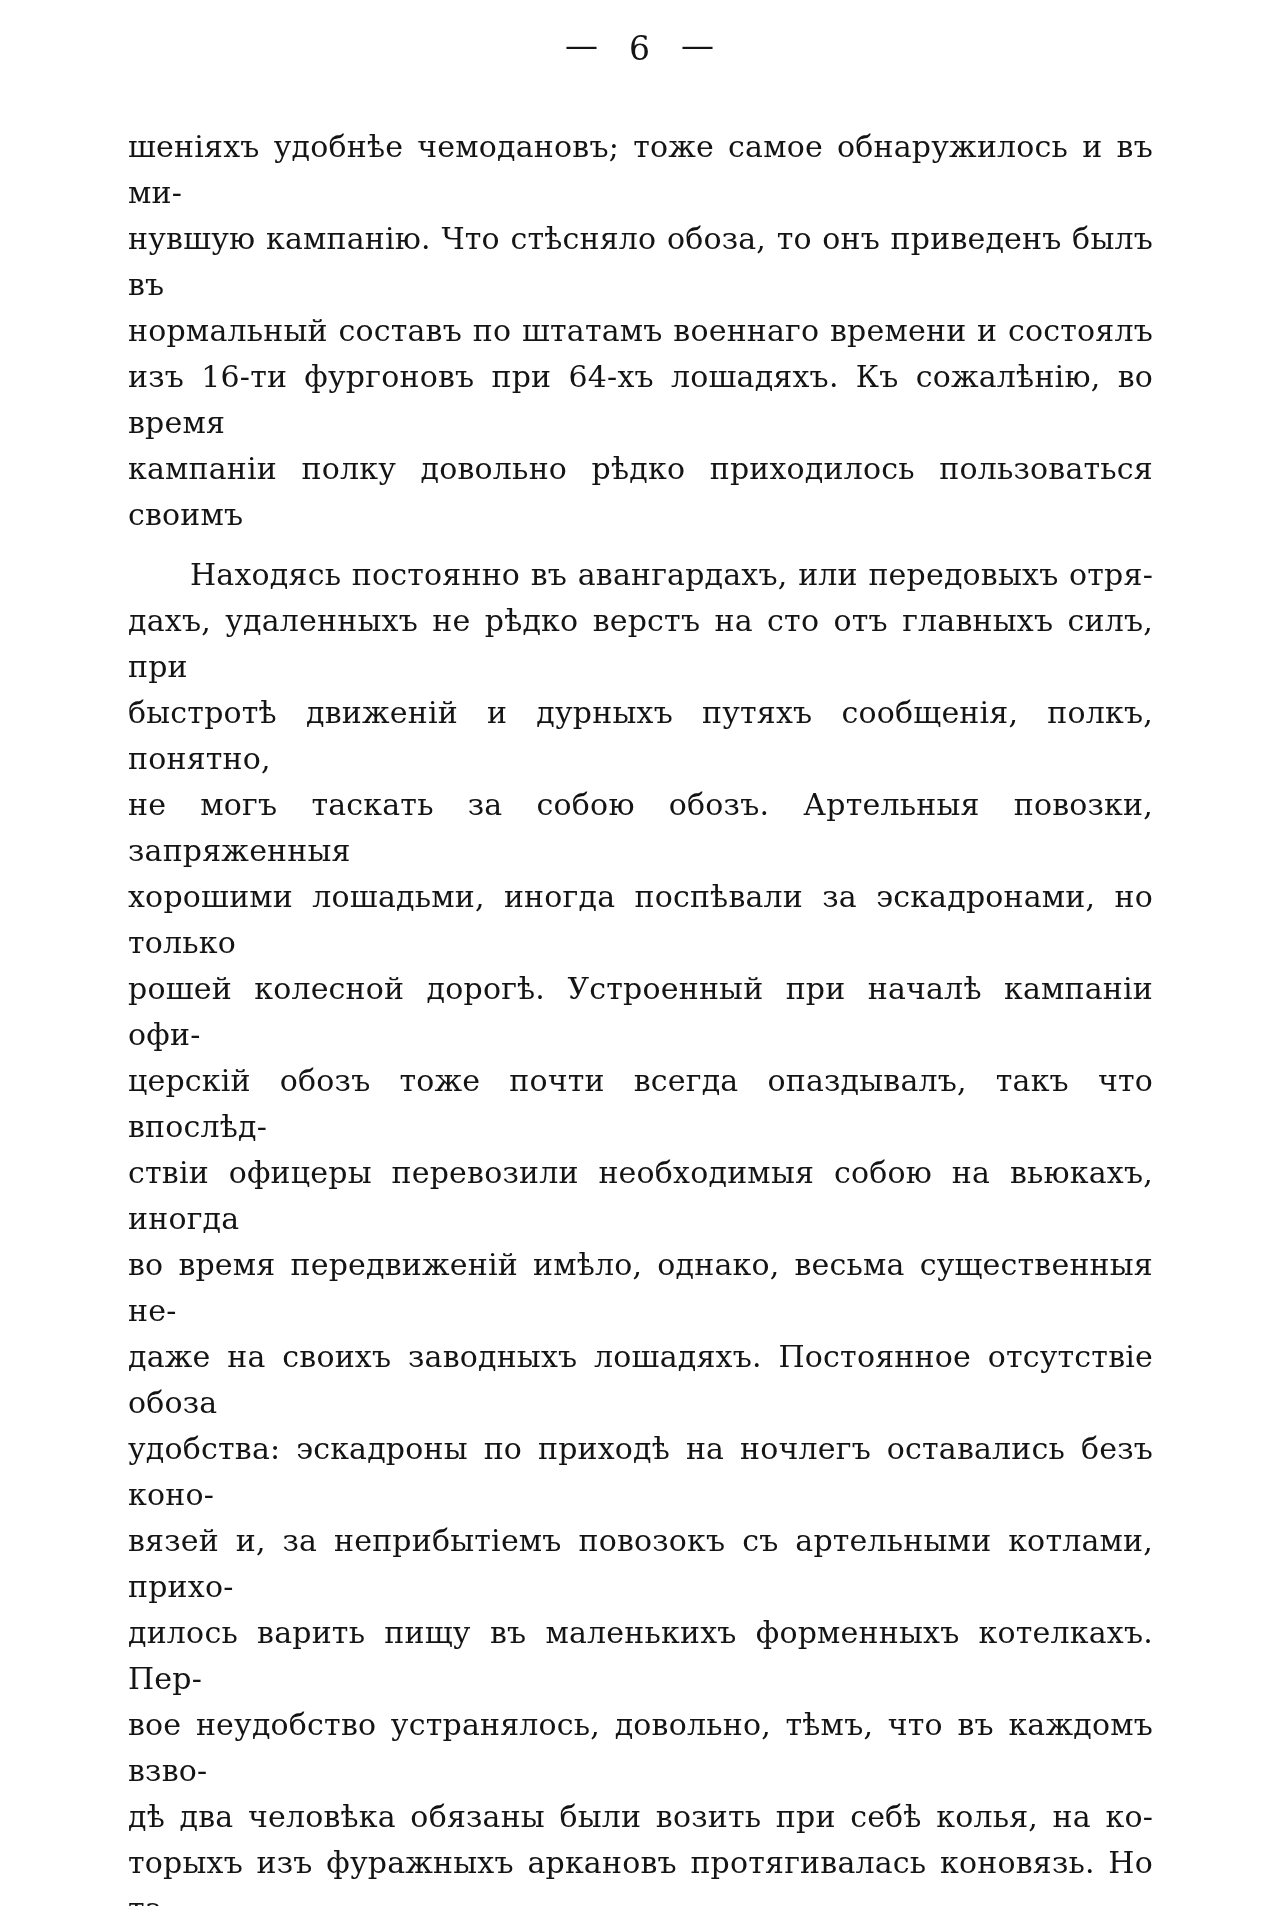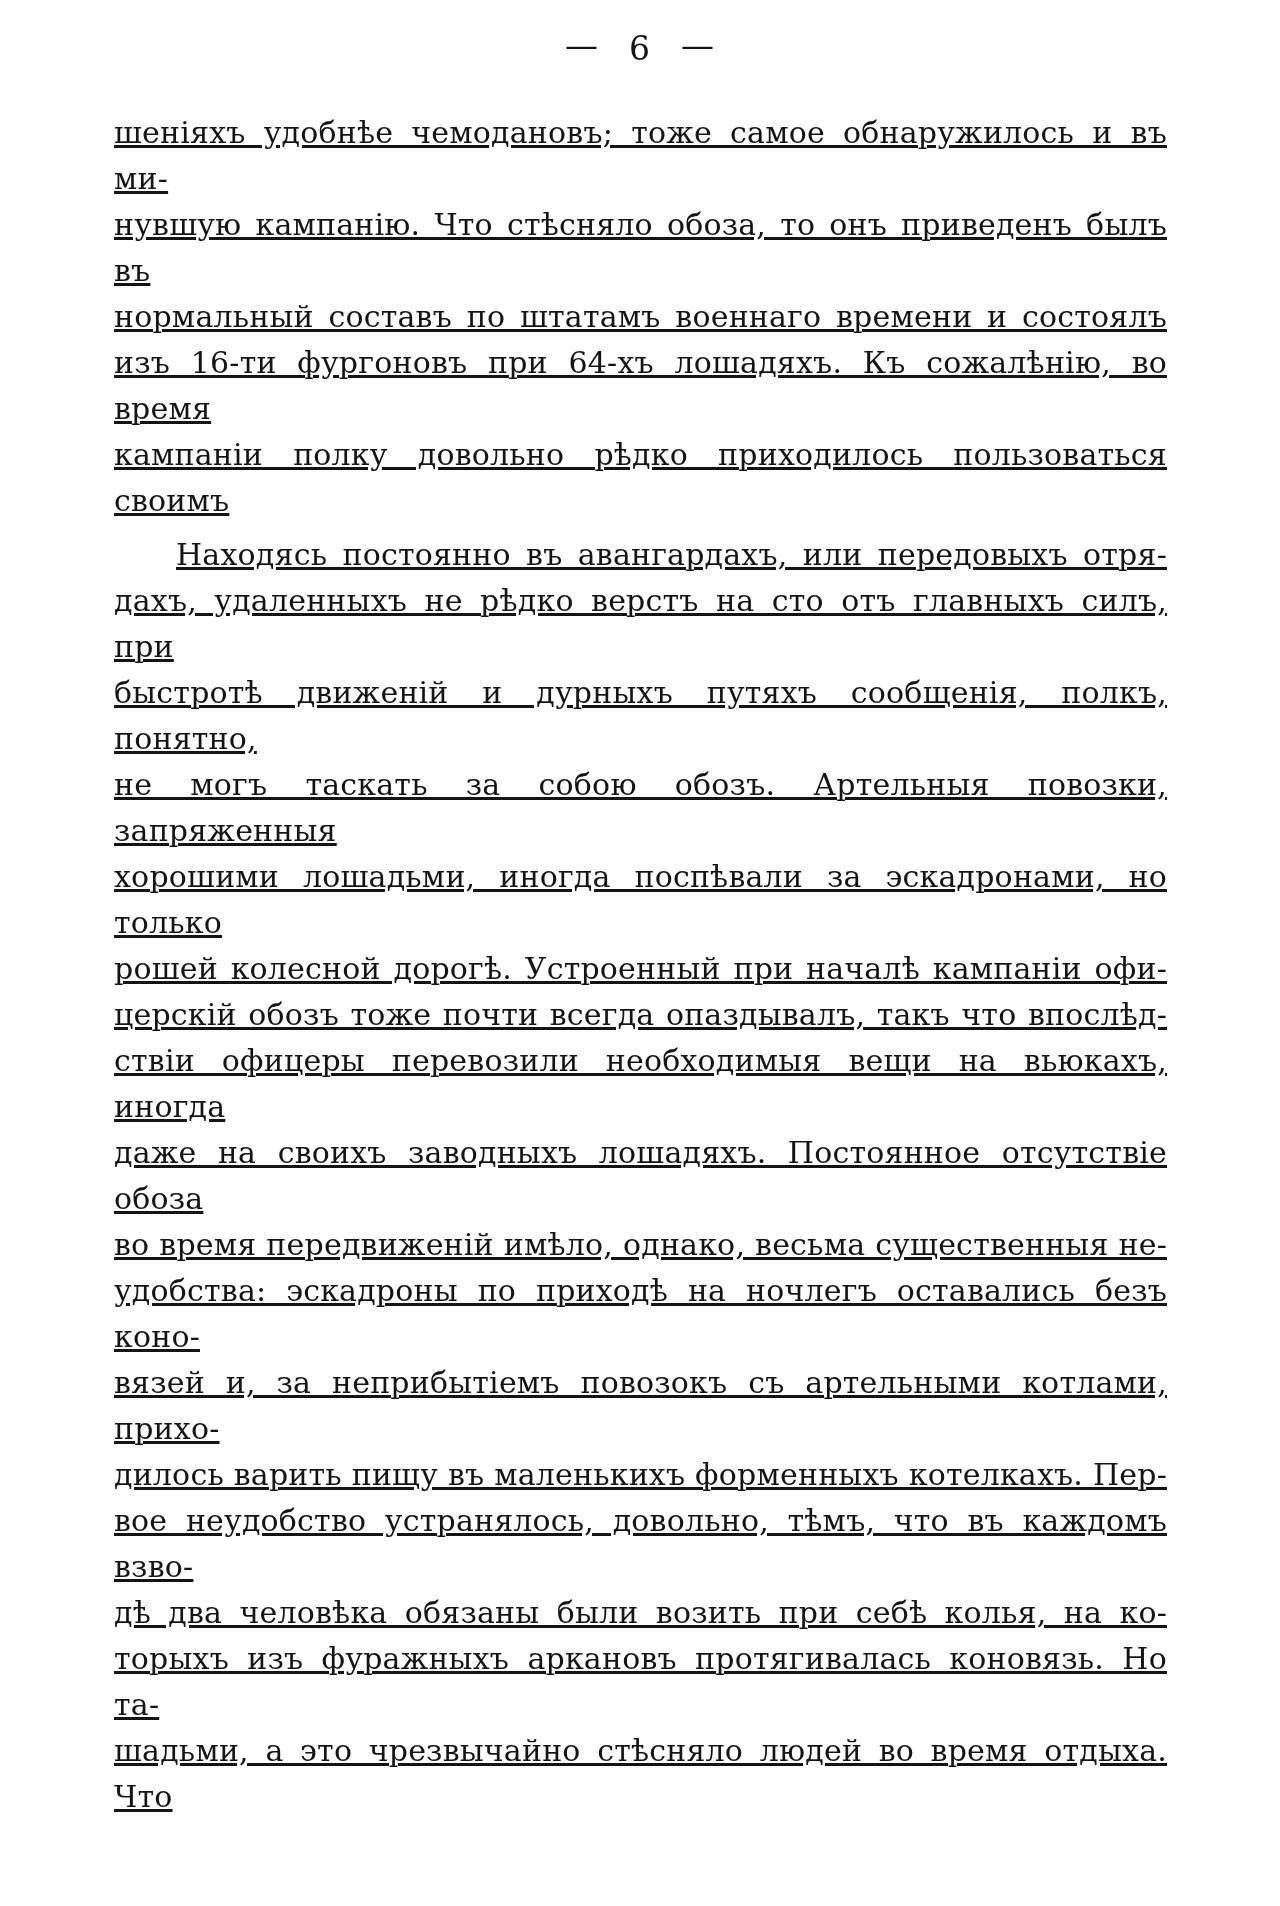--- a/index.html
+++ b/index.html
@@ -36,21 +36,21 @@
   }
   .text-block {
     position: absolute;
     left: 114px;
     top: 110px;
     width: 1053px;
     font-size: 30px;
     line-height: 46px;
     letter-spacing: 0.2px;
   }
-  .paragraph { margin: 0; text-decoration: underline; }
+  .paragraph { margin: 14px; }
   .paragraph + .paragraph { margin-top: 8px; }
   .line {
     text-align: justify;
     text-align-last: justify;
   }
   .line.first-line { text-indent: 62px; }
   .line.line-left { text-align-last: left; }
 </style>
 </head>
 <body>
@@ -68,23 +68,23 @@
       <div class="line">кампаніи полку довольно рѣдко приходилось пользоваться своимъ</div>
     </div>
     <div class="paragraph">
       <div class="line first-line">Находясь постоянно въ авангардахъ, или передовыхъ отря-</div>
       <div class="line">дахъ, удаленныхъ не рѣдко верстъ на сто отъ главныхъ силъ, при</div>
       <div class="line">быстротѣ движеній и дурныхъ путяхъ сообщенія, полкъ, понятно,</div>
       <div class="line">не могъ таскать за собою обозъ. Артельныя повозки, запряженныя</div>
       <div class="line">хорошими лошадьми, иногда поспѣвали за эскадронами, но только</div>
       <div class="line">рошей колесной дорогѣ. Устроенный при началѣ кампаніи офи-</div>
       <div class="line">церскій обозъ тоже почти всегда опаздывалъ, такъ что впослѣд-</div>
-      <div class="line">ствіи офицеры перевозили необходимыя вещи на вьюкахъ, иногда</div>
+      <div class="line">ствіи офицеры перевозили необходимыя собою на вьюкахъ, иногда</div>
+      <div class="line">во время передвиженій имѣло, однако, весьма существенныя не-</div>
       <div class="line">даже на своихъ заводныхъ лошадяхъ. Постоянное отсутствіе обоза</div>
-      <div class="line">во время передвиженій имѣло, однако, весьма существенныя не-</div>
       <div class="line">удобства: эскадроны по приходѣ на ночлегъ оставались безъ коно-</div>
       <div class="line">вязей и, за неприбытіемъ повозокъ съ артельными котлами, прихо-</div>
       <div class="line">дилось варить пищу въ маленькихъ форменныхъ котелкахъ. Пер-</div>
       <div class="line">вое неудобство устранялось, довольно, тѣмъ, что въ каждомъ взво-</div>
       <div class="line">дѣ два человѣка обязаны были возить при себѣ колья, на ко-</div>
       <div class="line">торыхъ изъ фуражныхъ аркановъ протягивалась коновязь. Но та-</div>
       <div class="line">шадьми, а это чрезвычайно стѣсняло людей во время отдыха. Что</div>
     </div>
   </div>
 

